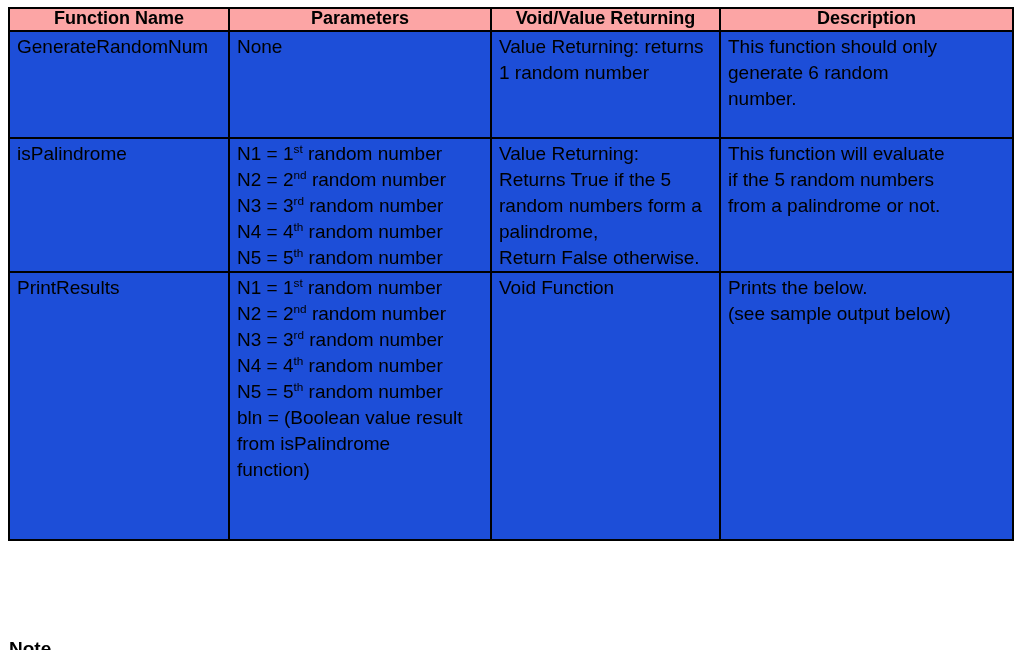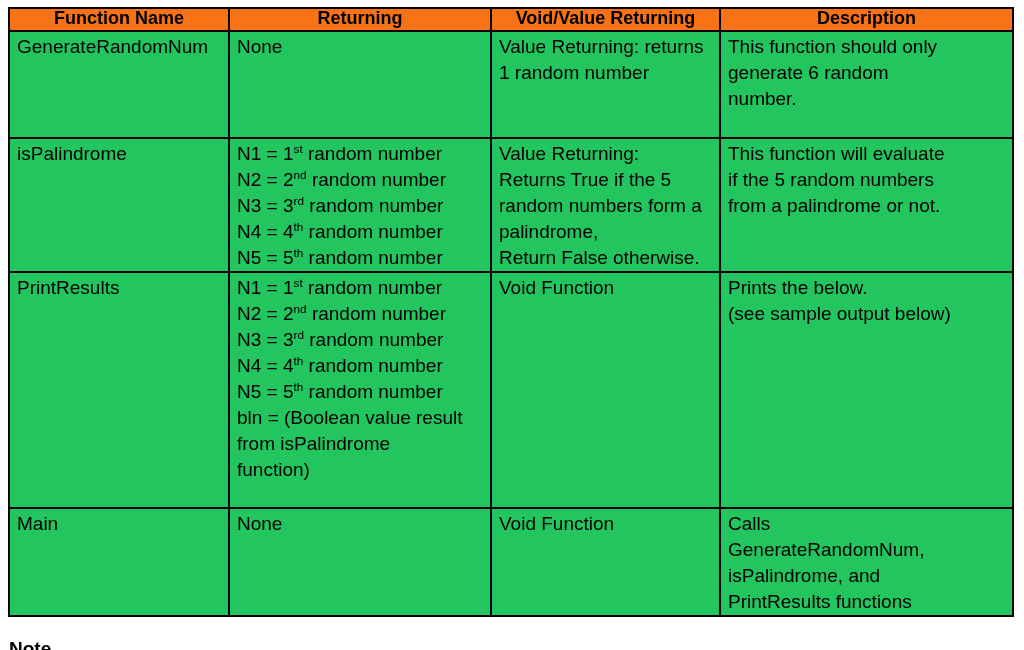--- a/index.html
+++ b/index.html
@@ -16,36 +16,36 @@
     left: 8px; top: 7px;
     width: 1004px;
     border-collapse: collapse;
     table-layout: fixed;
   }
   .doc-table th, .doc-table td {
     border: 2px solid #000000;
     vertical-align: top;
   }
   .doc-table th {
-    background: #f97316;
+    background: #fca5a5;
     font-weight: bold;
     font-size: 18px;
     line-height: 19px;
     text-align: center;
     padding: 0;
     height: 23px;
   }
   .doc-table td {
     font-size: 19px;
     padding: 2px 5px 0 7px;
-    background: #22c55e;
+    background: #1d4ed8;
   }
   .doc-table tbody tr:nth-child(1) { height: 107px; }
   .doc-table tbody tr:nth-child(2) { height: 128px; }
-  .doc-table tbody tr:nth-child(3) { height: 236px; }
+  .doc-table tbody tr:nth-child(3) { height: 268px; }
   .doc-table tbody tr:nth-child(4) { height: 105px; }
   .line {
     line-height: 26px;
     white-space: nowrap;
   }
   .line sup {
     font-size: 62%;
     line-height: 0;
     vertical-align: super;
   }
@@ -64,21 +64,21 @@
 <table class="doc-table">
   <colgroup>
     <col style="width:220px">
     <col style="width:262px">
     <col style="width:229px">
     <col style="width:293px">
   </colgroup>
   <thead>
     <tr>
       <th>Function Name</th>
-      <th>Returning</th>
+      <th>Parameters</th>
       <th>Void/Value Returning</th>
       <th>Description</th>
     </tr>
   </thead>
   <tbody>
     <tr>
       <td>
           <div class="line">GenerateRandomNum</div>
         </td>
       <td>
@@ -133,33 +133,16 @@
           <div class="line">function)</div>
         </td>
       <td>
           <div class="line">Void Function</div>
         </td>
       <td>
           <div class="line">Prints the below.</div>
           <div class="line">(see sample output below)</div>
         </td>
     </tr>
-    <tr>
-      <td>
-          <div class="line">Main</div>
-        </td>
-      <td>
-          <div class="line">None</div>
-        </td>
-      <td>
-          <div class="line">Void Function</div>
-        </td>
-      <td>
-          <div class="line">Calls</div>
-          <div class="line">GenerateRandomNum,</div>
-          <div class="line">isPalindrome, and</div>
-          <div class="line">PrintResults functions</div>
-        </td>
-    </tr>
   </tbody>
 </table>
 
 <div class="note">Note</div>
 
 </body></html>

